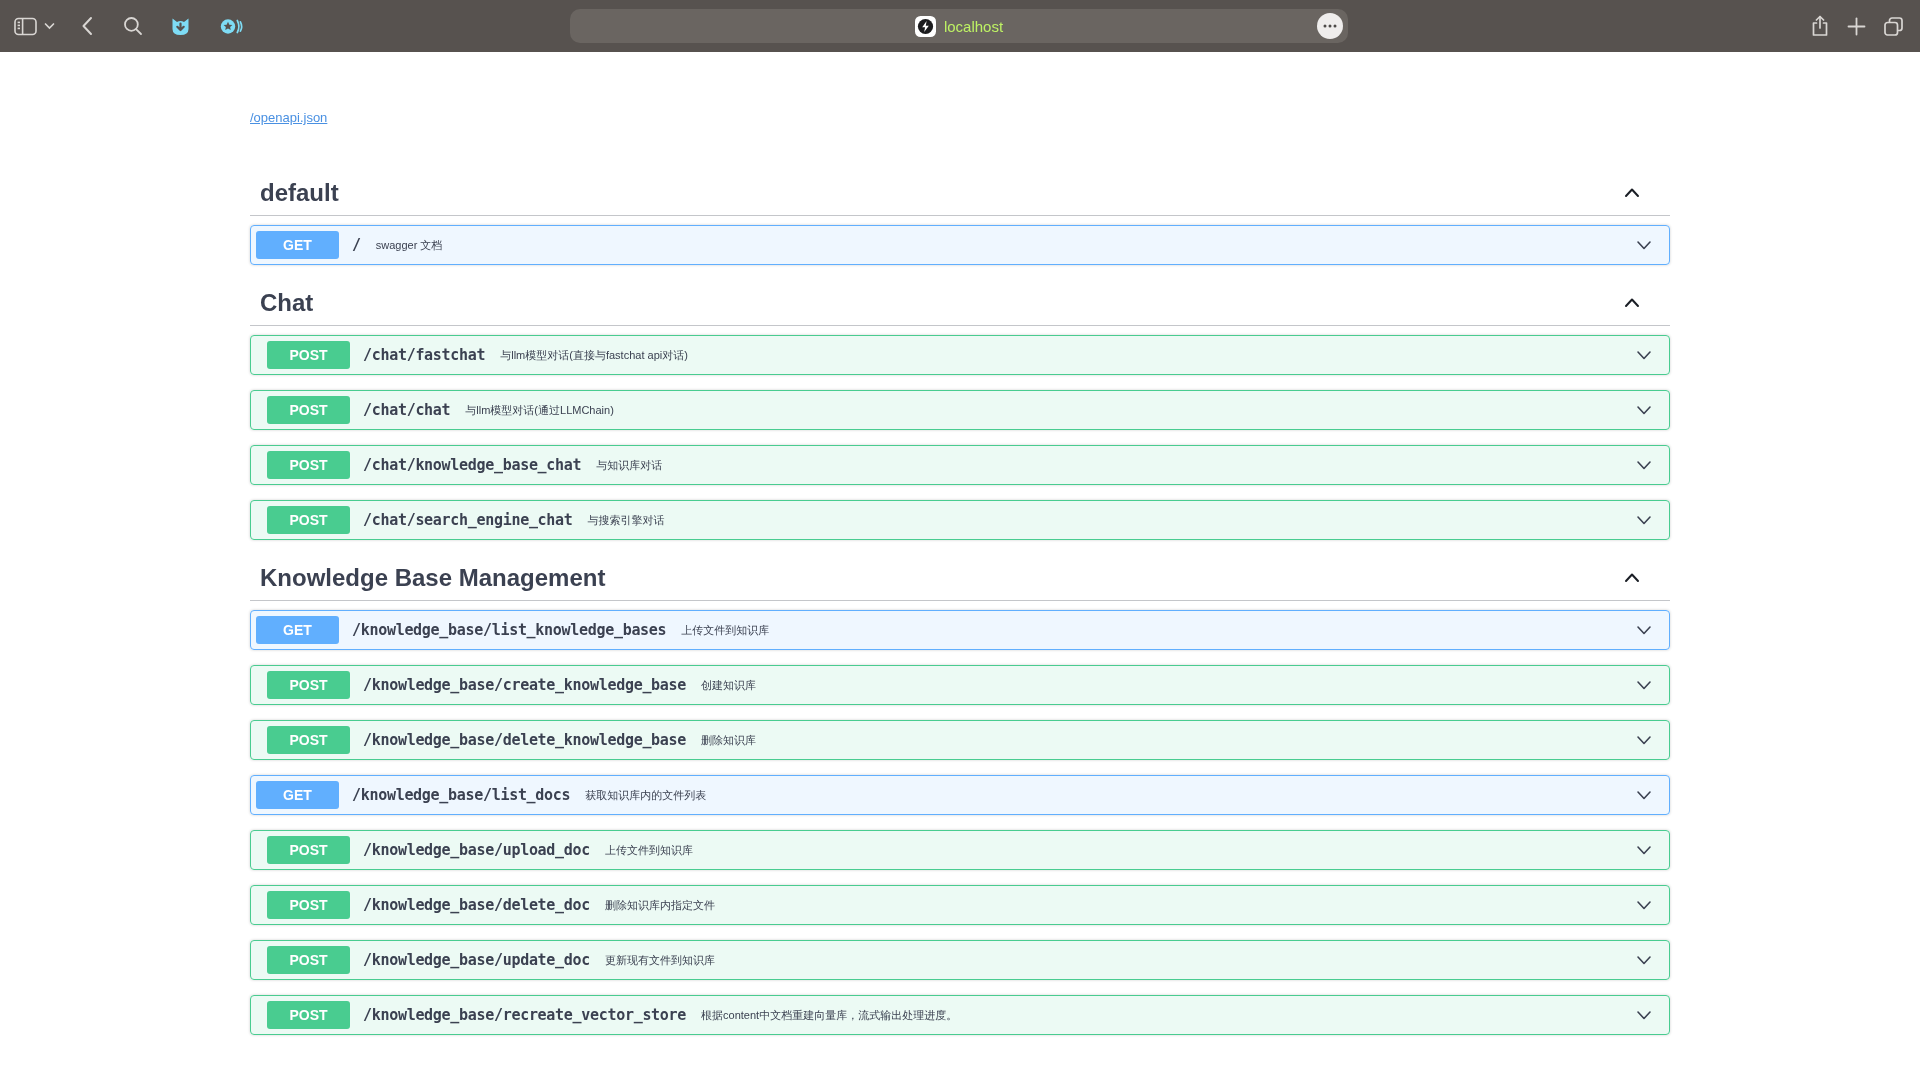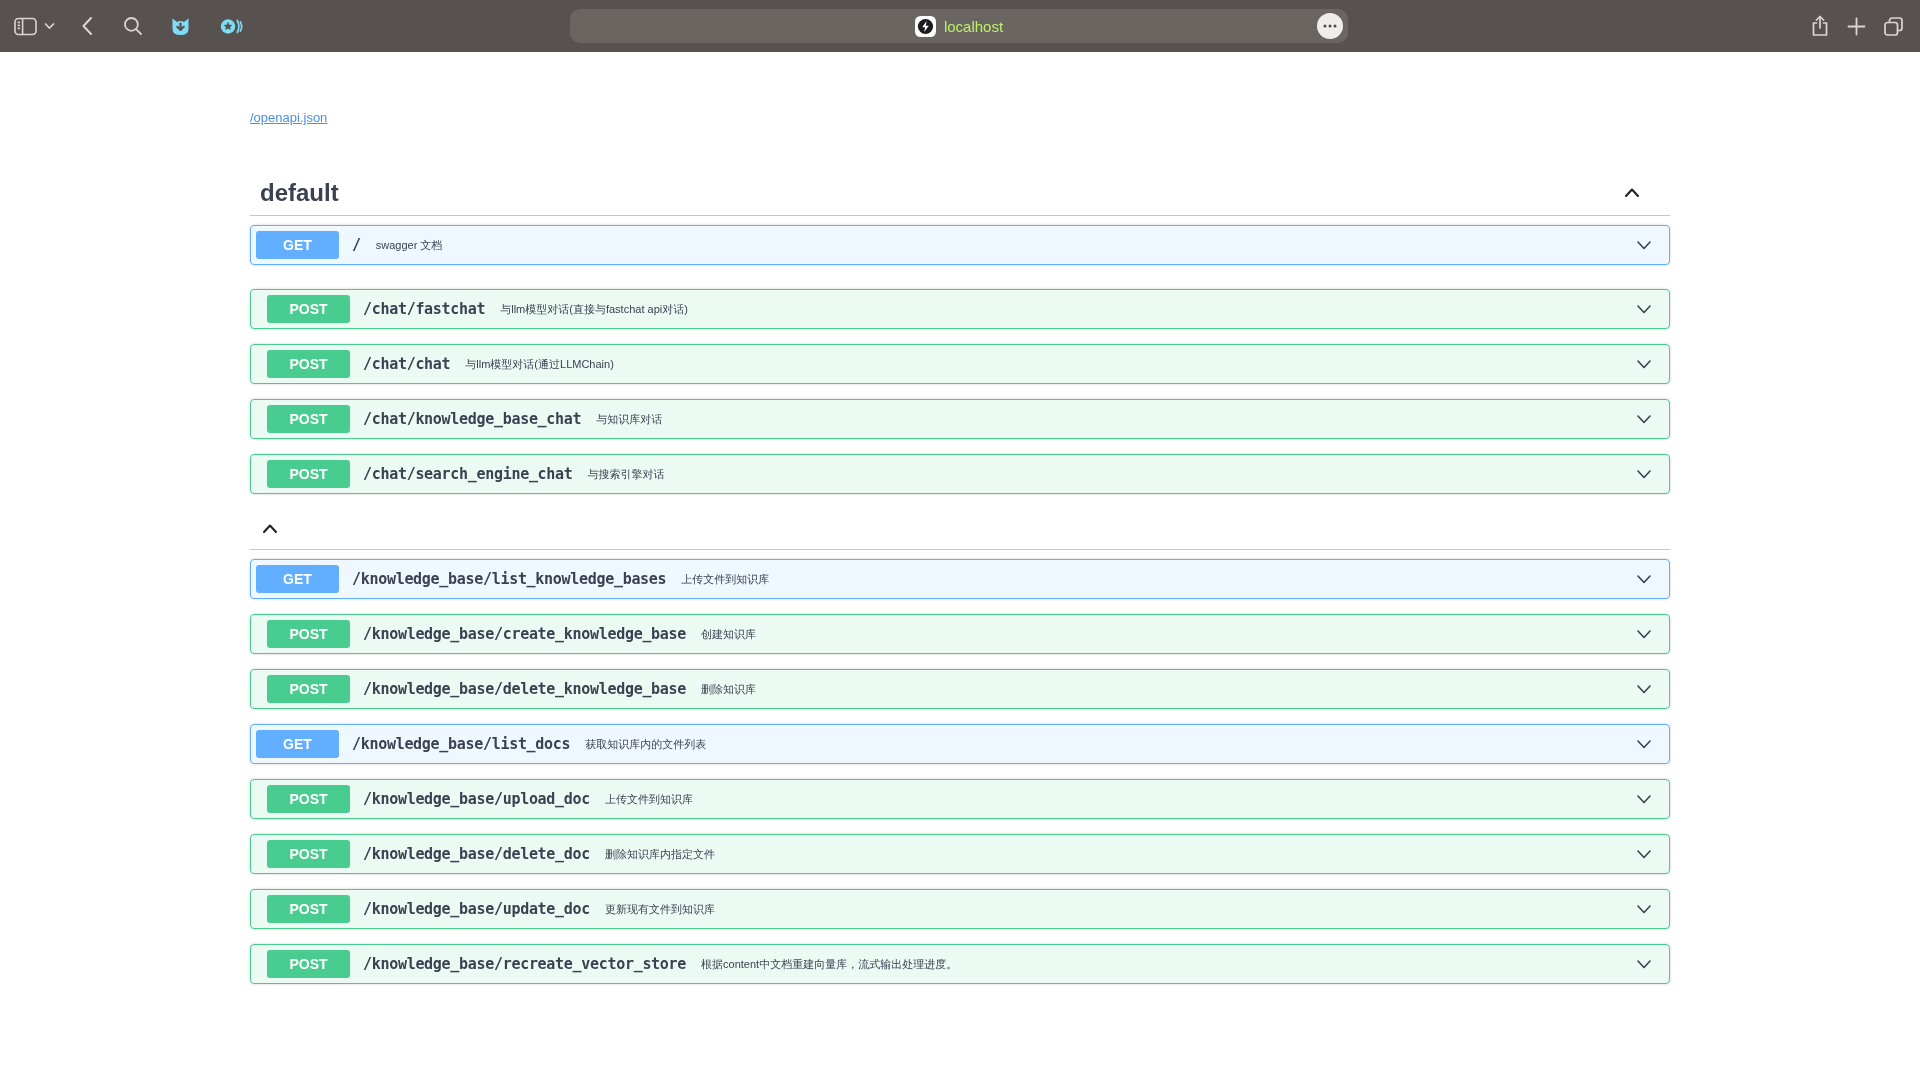--- a/index.html
+++ b/index.html
@@ -206,20 +206,26 @@
     <span class="path">/</span>
     <span class="desc">swagger 文档</span>
     <svg class="row-arrow" width="22" height="22" viewBox="0 0 22 22" fill="none" stroke="#3b4151" stroke-width="1.6" stroke-linecap="round" stroke-linejoin="round">
       <path d="M5 8 L11 14.5 L17 8"></path>
     </svg>
   </div>
 </div>
   </section>
 
   <section class="tag-section">
+    <div class="tag-header">
+      <h3 class="tag-title">Chat</h3>
+      <svg class="arrow" width="20" height="20" viewBox="0 0 20 20" fill="none" stroke="#1b1f26" stroke-width="2" stroke-linecap="round" stroke-linejoin="round">
+        <path d="M4 13 L10 6.5 L16 13"></path>
+      </svg>
+    </div>
     <div class="tag-body">
   <div class="opblock post">
     <span class="method">POST</span>
     <span class="path">/chat/fastchat</span>
     <span class="desc">与llm模型对话(直接与fastchat api对话)</span>
     <svg class="row-arrow" width="22" height="22" viewBox="0 0 22 22" fill="none" stroke="#3b4151" stroke-width="1.6" stroke-linecap="round" stroke-linejoin="round">
       <path d="M5 8 L11 14.5 L17 8"></path>
     </svg>
   </div>
 
@@ -247,20 +253,21 @@
     <span class="desc">与搜索引擎对话</span>
     <svg class="row-arrow" width="22" height="22" viewBox="0 0 22 22" fill="none" stroke="#3b4151" stroke-width="1.6" stroke-linecap="round" stroke-linejoin="round">
       <path d="M5 8 L11 14.5 L17 8"></path>
     </svg>
   </div>
 </div>
   </section>
 
   <section class="tag-section">
     <div class="tag-header">
+      <h3 class="tag-title">Knowledge Base Management</h3>
       <svg class="arrow" width="20" height="20" viewBox="0 0 20 20" fill="none" stroke="#1b1f26" stroke-width="2" stroke-linecap="round" stroke-linejoin="round">
         <path d="M4 13 L10 6.5 L16 13"></path>
       </svg>
     </div>
     <div class="tag-body">
   <div class="opblock get">
     <span class="method">GET</span>
     <span class="path">/knowledge_base/list_knowledge_bases</span>
     <span class="desc">上传文件到知识库</span>
     <svg class="row-arrow" width="22" height="22" viewBox="0 0 22 22" fill="none" stroke="#3b4151" stroke-width="1.6" stroke-linecap="round" stroke-linejoin="round">

